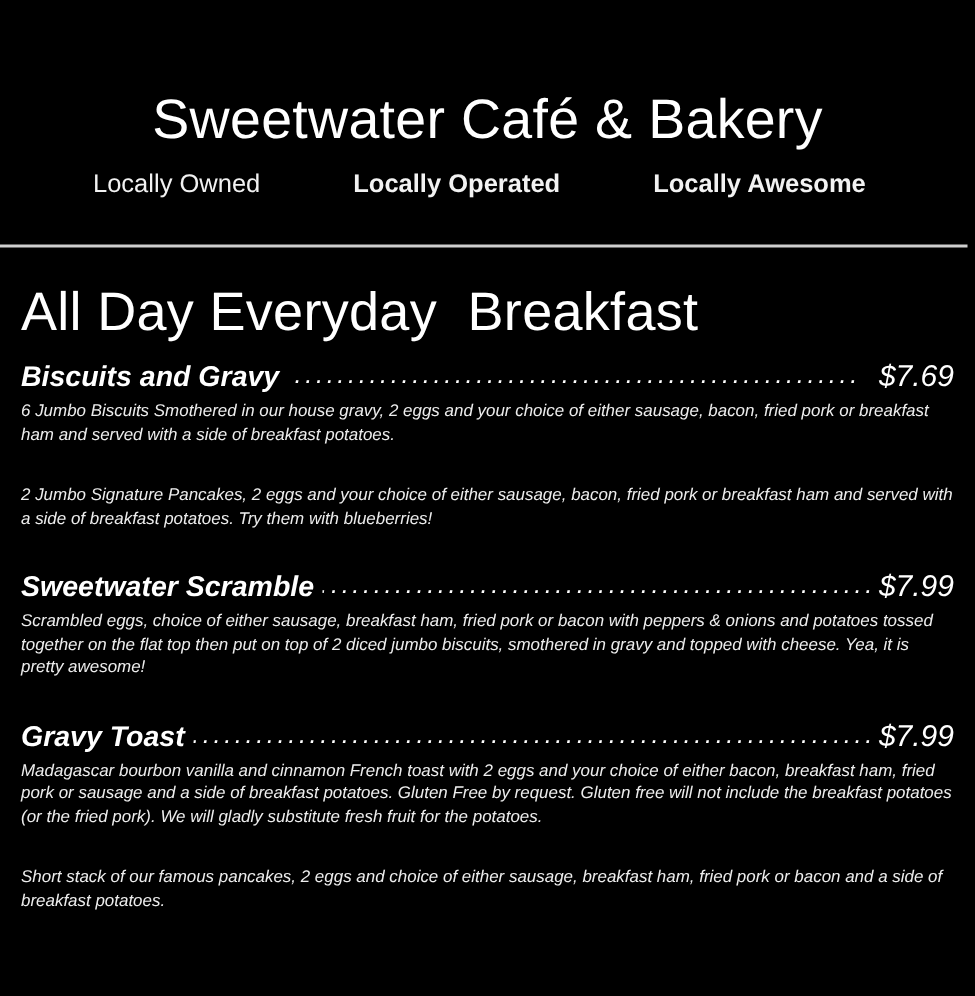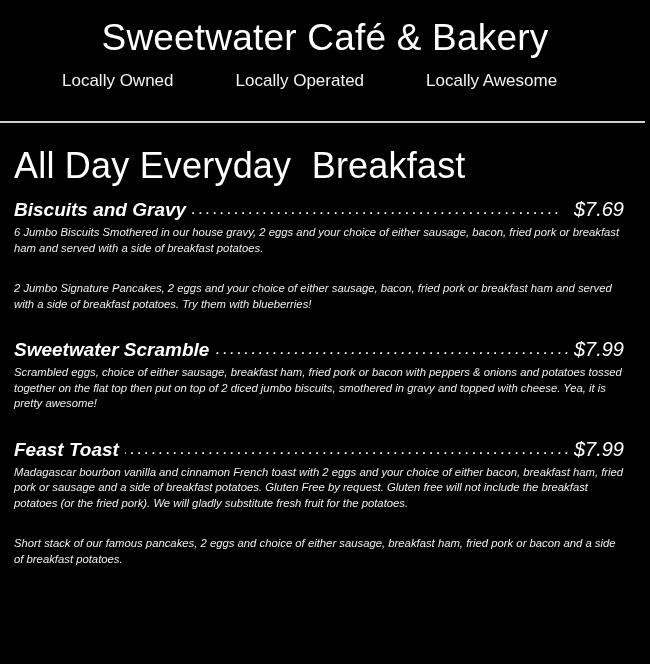--- a/index.html
+++ b/index.html
@@ -12,20 +12,21 @@
     height: 664px;
     overflow: hidden;
     font-family: "Liberation Sans", sans-serif;
     color: #ffffff;
     -webkit-font-smoothing: antialiased;
   }
 
   
   .header {
     padding-top: 16px;
+    margin-top: 42px;
   }
   .brand-title {
     text-align: center;
     font-size: 37px;
     font-weight: 300;
     letter-spacing: 0.2px;
     line-height: 44px;
     color: #ffffff;
     white-space: pre;
   }
@@ -39,32 +40,33 @@
   .tagline {
     font-size: 17px;
     font-weight: 300;
     line-height: 22px;
     color: #f2f2f2;
     white-space: pre;
     flex: 0 0 auto;
   }
   .tagline + .tagline {
     margin-left: 62px;
+    font-weight: bold;
   }
 
   .divider {
     width: 645px;
     height: 2px;
     background: #cfcfcf;
     margin-top: 29px;
   }
 
   
   .menu-section {
-    padding: 0 26px 0 14px;
+    padding: 0 14px 0 14px;
   }
   .section-heading {
     font-size: 36px;
     font-weight: 300;
     line-height: 42px;
     letter-spacing: 0.2px;
     margin-top: 22px;
     margin-bottom: 10px;
     white-space: pre;
     color: #ffffff;
@@ -163,21 +165,21 @@
     <div class="item-head">
       <span class="item-name">Sweetwater Scramble</span>
       <span class="leader"></span>
       <span class="item-price">$7.99</span>
     </div>
     <div class="item-desc">Scrambled eggs, choice of either sausage, breakfast ham, fried pork or bacon with peppers &amp; onions and potatoes tossed together on the flat top then put on top of 2 diced jumbo biscuits, smothered in gravy and topped with cheese. Yea, it is pretty awesome!</div>
   </div>
 
   <div class="menu-item">
     <div class="item-head">
-      <span class="item-name">Feast Toast</span>
+      <span class="item-name">Gravy Toast</span>
       <span class="leader"></span>
       <span class="item-price">$7.99</span>
     </div>
     <div class="item-desc">Madagascar bourbon vanilla and cinnamon French toast with 2 eggs and your choice of either bacon, breakfast ham, fried pork or sausage and a side of breakfast potatoes. Gluten Free by request. Gluten free will not include the breakfast potatoes (or the fried pork). We will gladly substitute fresh fruit for the potatoes.</div>
   </div>
 
   <div class="menu-item">
     <div class="item-desc">Short stack of our famous pancakes, 2 eggs and choice of either sausage, breakfast ham, fried pork or bacon and a side of breakfast potatoes.</div>
   </div>
 </div>

